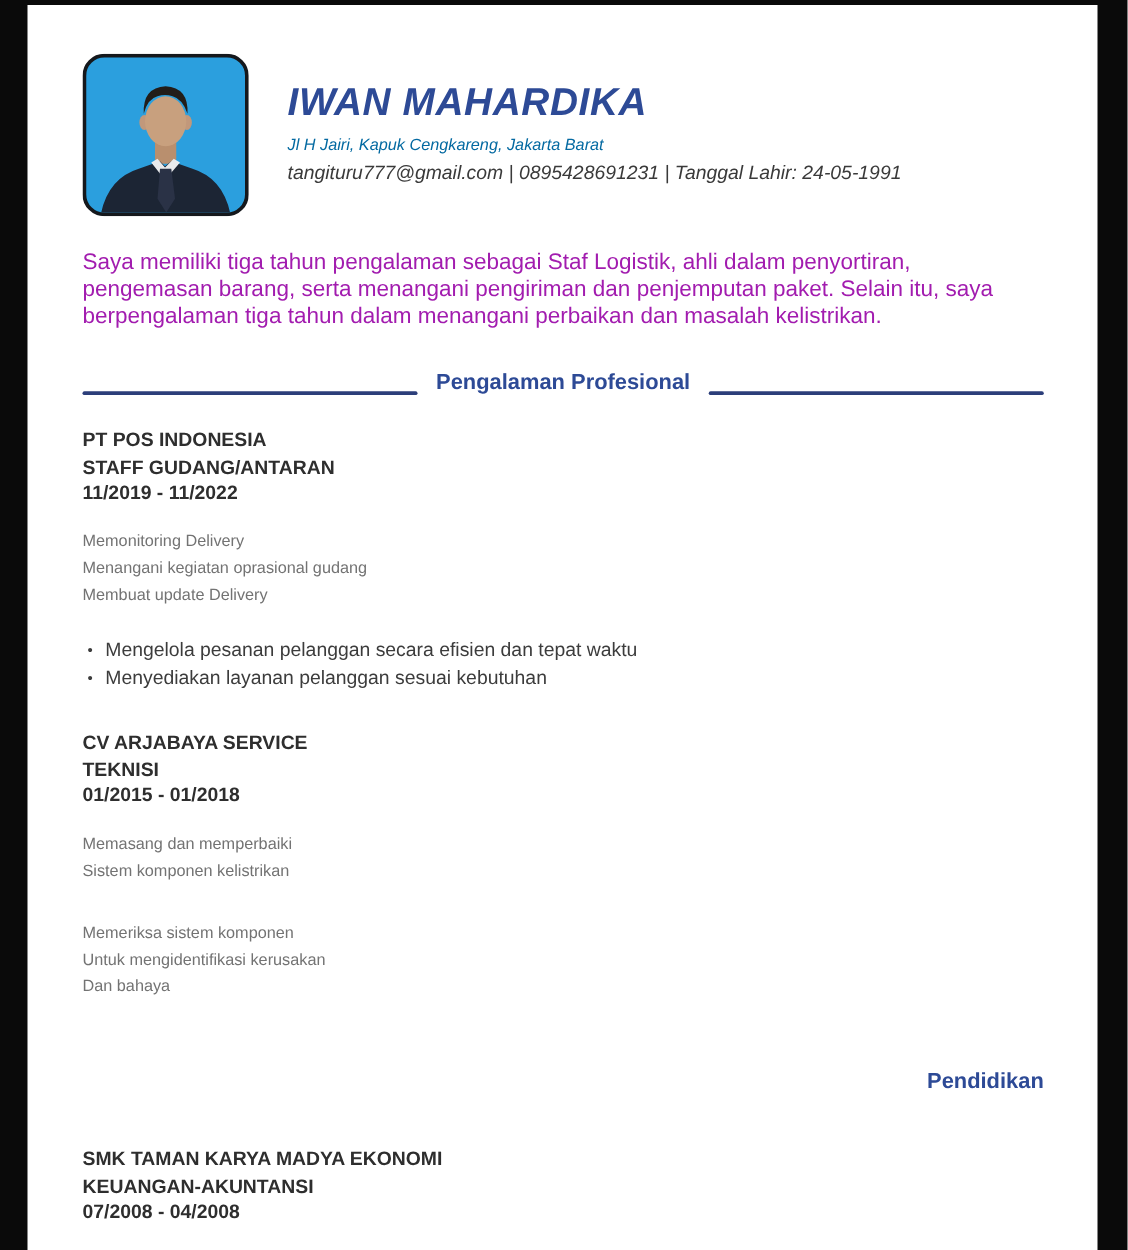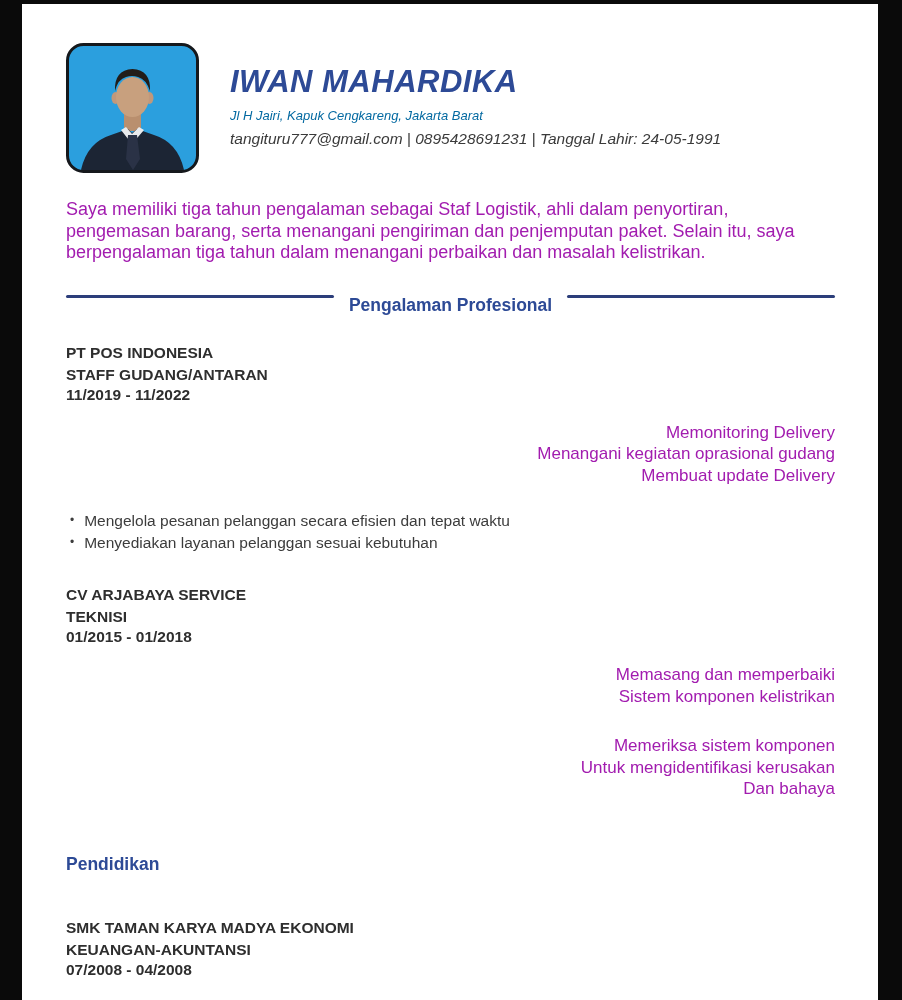--- a/index.html
+++ b/index.html
@@ -47,21 +47,21 @@
   .summary {
     margin: 26px 0 0 0;
     font-size: 18px;
     line-height: 21.5px;
     color: #a21caf;
     width: 769px;
   }
   
   .section-header {
     display: flex;
-    align-items: flex-start;
+    align-items: flex-end;
     gap: 15px;
   }
   .section-header .rule {
     flex: 1;
     height: 3px;
     background: #2c3e7a;
     border-radius: 2px;
   }
   .section-title {
     font-size: 17.5px;
@@ -83,24 +83,23 @@
     font-size: 15.5px;
     font-weight: bold;
     color: #2e2e2e;
   }
   .dates { white-space: nowrap; }
   .jh-1 { margin-top: 26px; }
   .jh-2 { margin-top: 31px; }
   .jh-edu { margin-top: 27px; }
   .para {
     margin-top: 18px;
-    font-size: 17px;
-    line-height: 21.5px;
-    color: #a21caf;
-    text-align: right;
+    font-size: 13px;
+    line-height: 21.5px;
+    color: #737373;
   }
   .para-gap { margin-top: 28px; }
   .bullets {
     list-style: none;
     margin: 24px 0 0 0;
     padding: 0;
     font-size: 15.5px;
     line-height: 21.5px;
     color: #3c3c3c;
   }

